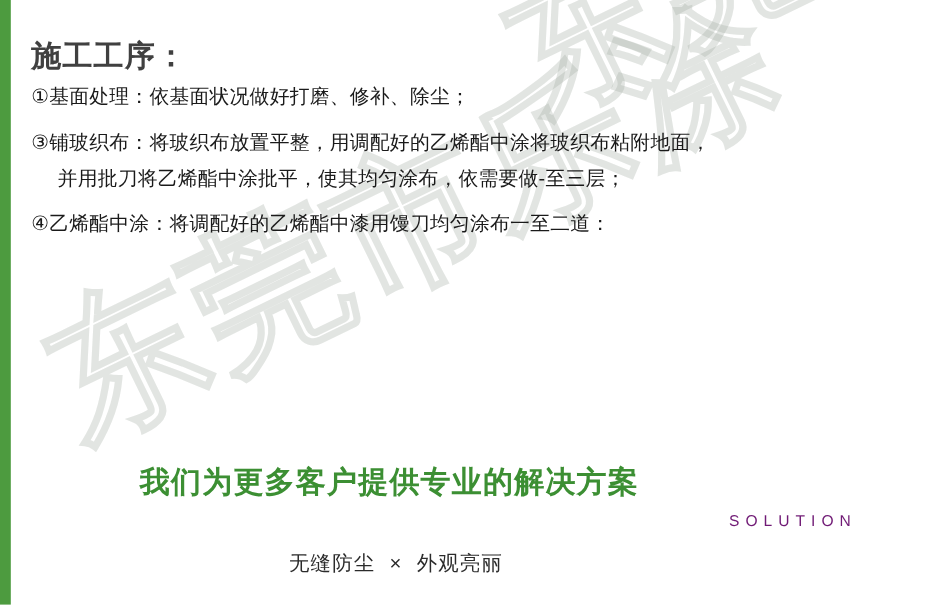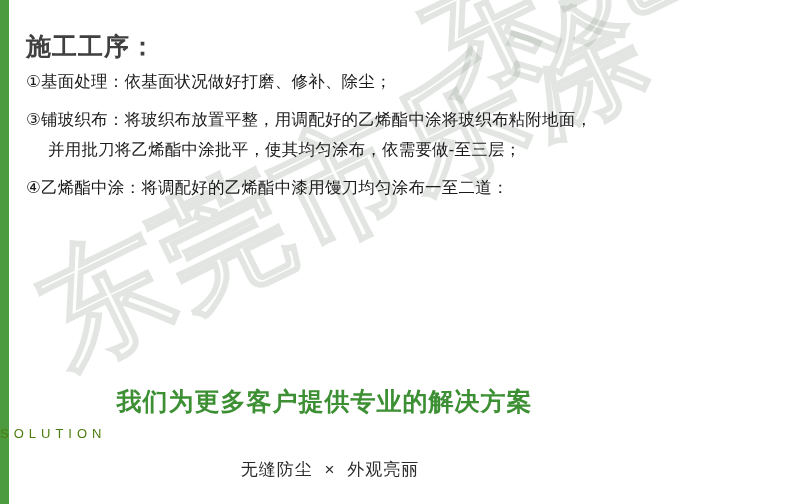--- a/index.html
+++ b/index.html
@@ -104,23 +104,23 @@
     font-size: 25px;
     font-weight: bold;
     color: #3c8f33;
     letter-spacing: 1px;
   }
   .subtag {
     position: absolute;
     left: 0;
     top: 426px;
     width: 714px;
-    text-align: left;
+    text-align: right;
     font-size: 13px;
-    color: #4d7c0f;
+    color: #701a75;
     letter-spacing: 5px;
   }
   .footline {
     position: absolute;
     left: 0;
     top: 458px;
     width: 660px;
     text-align: center;
     font-size: 17px;
     color: #2b2b2b;

